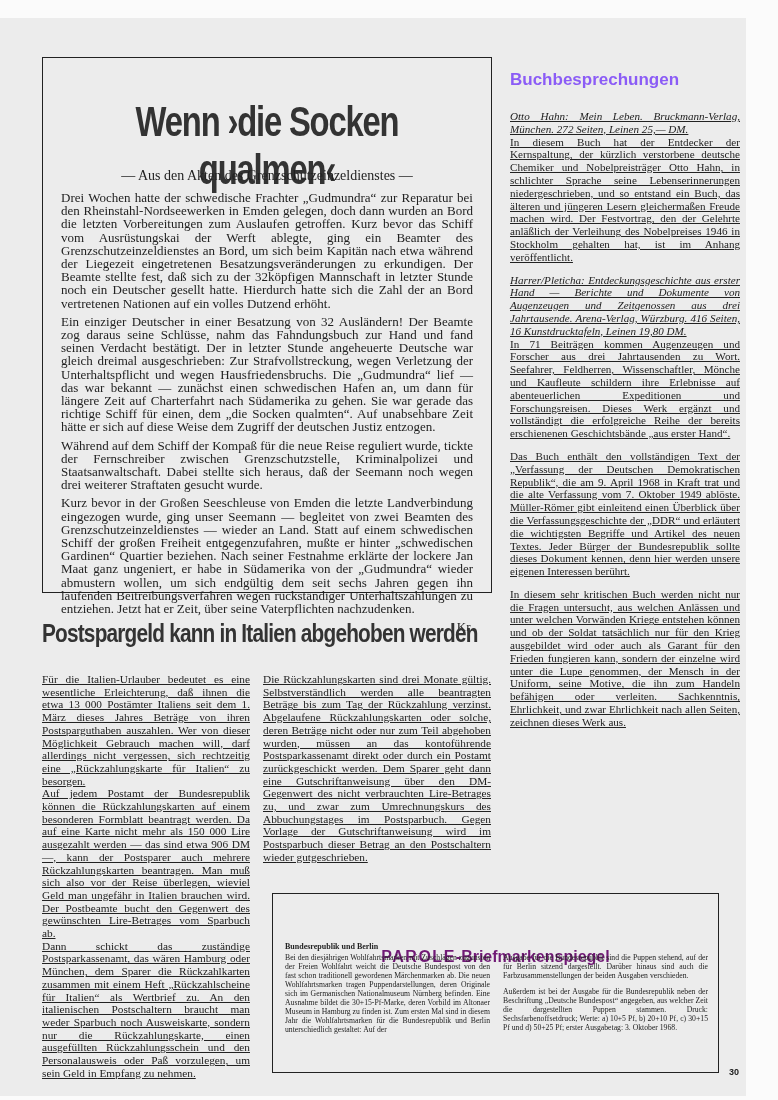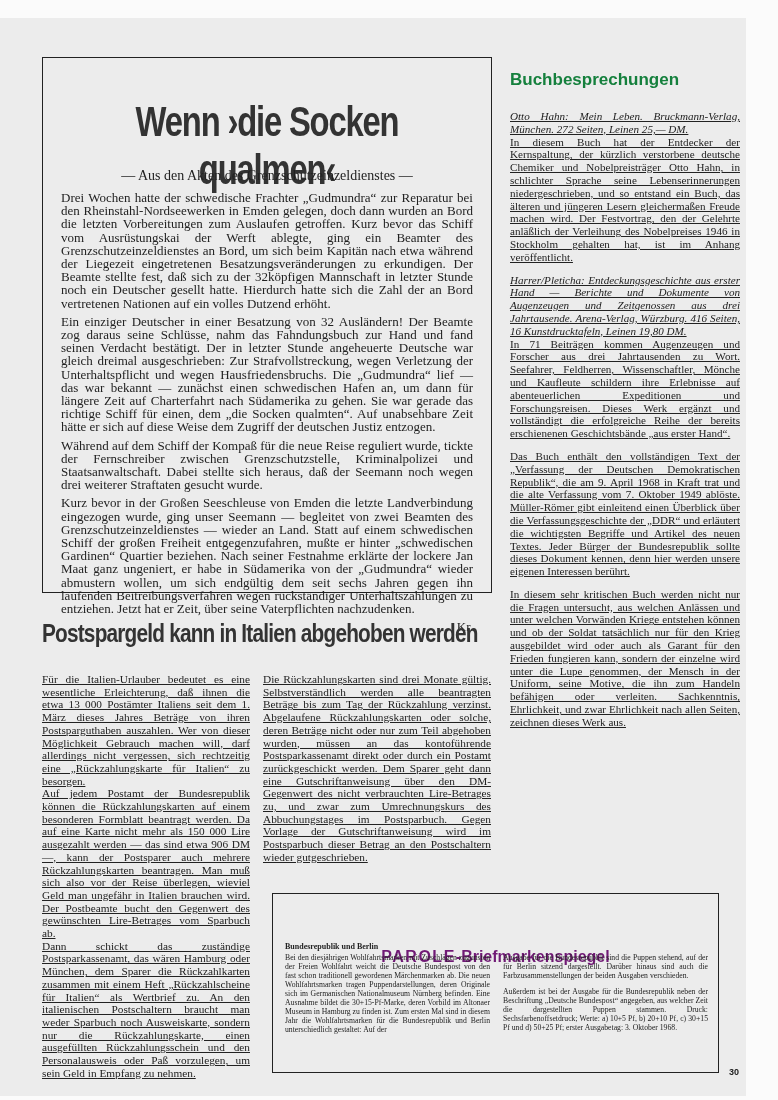--- a/index.html
+++ b/index.html
@@ -45,21 +45,21 @@
   .col {
     position: absolute; font-size: 11.3px; line-height: 12.7px; text-align: justify;
   }
   .colA { left: 42px; top: 655px; width: 208px; }
   .colB { left: 263px; top: 655px; width: 228px; }
 
   
   .reviews-title {
     position: absolute; left: 510px; top: 52px;
     font-family: "Liberation Sans", "DejaVu Sans", sans-serif;
-    font-weight: 700; font-size: 17px; color: #15803d;
+    font-weight: 700; font-size: 17px; color: #8b5cf6;
   }
   .reviews {
     position: absolute; left: 510px; top: 92px; width: 230px;
     font-size: 11.1px; line-height: 12.8px; text-align: justify;
   }
   .review { margin-bottom: 10px; }
   .review .ref { font-style: italic; }
 
   
   .box2 {

